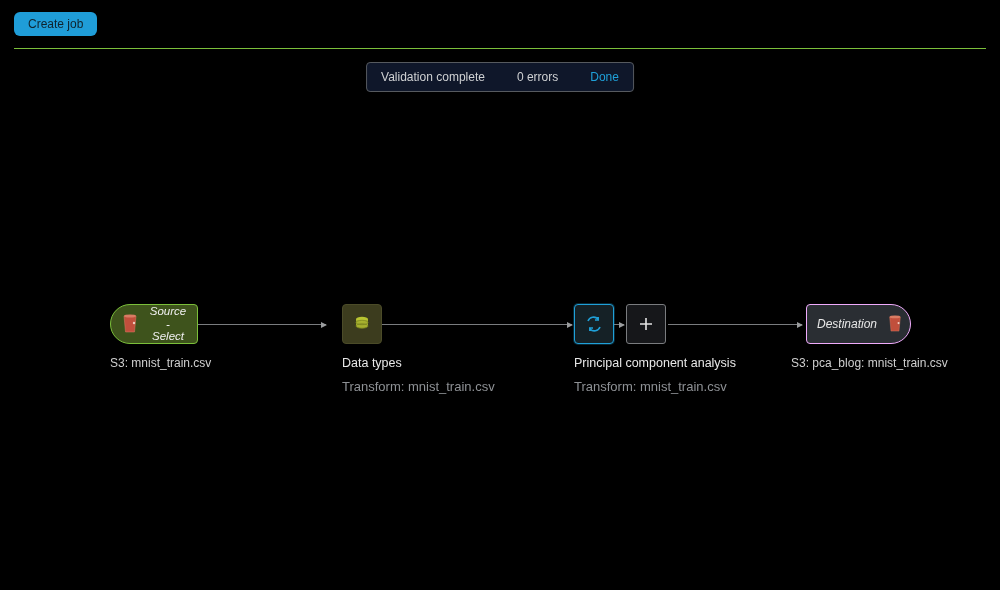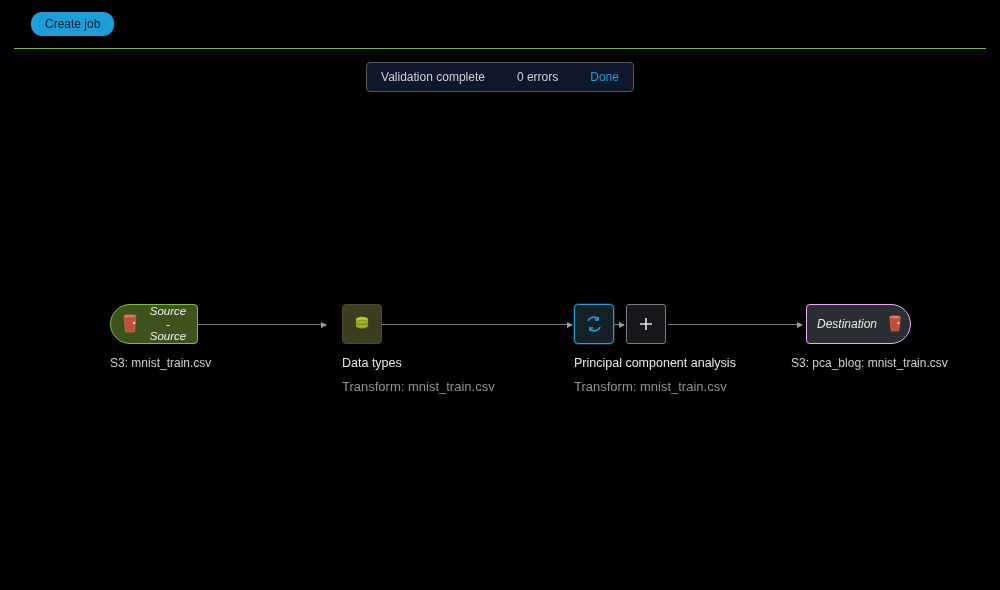--- a/index.html
+++ b/index.html
@@ -2,21 +2,21 @@
 <html><head>
   <meta charset="utf-8">
   <style>
     * { box-sizing: border-box; margin: 0; padding: 0; }
     html, body { width: 1000px; height: 590px; background: #000; color: #d5d5d5; font-family: "Amazon Ember", "Helvetica Neue", Arial, sans-serif; overflow: hidden; }
     body { padding-left: 14px; padding-right: 14px; }
 
     .top-bar { display: flex; align-items: center; justify-content: space-between; padding-top: 12px; padding-bottom: 12px; }
     .title-block h1 { font-size: 19px; font-weight: 400; color: #efefef; letter-spacing: 0.2px; }
     .title-block p { font-size: 11.5px; color: #c8c8c8; margin-top: 6px; }
-    .create-job { background: #1f9dd8; color: #10232d; border: none; padding: 5px 14px; font-size: 12px; border-radius: 11px; font-weight: 500; cursor: pointer; margin-left: 17px; }
+    .create-job { background: #1f9dd8; color: #10232d; border: none; padding: 5px 14px; font-size: 12px; border-radius: 6px; font-weight: 500; cursor: pointer; }
 
     .canvas-wrap { border-top: 1px solid #7bbf3a; background: #000; height: 520px; position: relative; overflow: hidden; }
 
     .status-pill { position: absolute; top: 13px; left: 50%; transform: translateX(-50%);
       background: #0f172a; border: 1px solid #565a5f; border-radius: 4px; padding: 7px 14px;
       display: flex; align-items: center; gap: 32px; font-size: 12px; color: #cfd1d3; }
     .status-pill .done { color: #1fa0d8; cursor: pointer; }
 
     .flow { position: absolute; top: 255px; left: 82px; right: 40px; height: 200px; }
 
@@ -67,21 +67,21 @@
     <div class="box source" style="left:14px;">
       <span class="s3-icon">
         <svg width="18" height="20" viewBox="0 0 18 20">
           <path d="M3 2 L15 2 L13.5 18 L4.5 18 Z" fill="#c14f3c" stroke="#d97c64" stroke-width="0.5"></path>
           <ellipse cx="9" cy="2" rx="6" ry="1.6" fill="#d97c64"></ellipse>
           <circle cx="13" cy="9" r="1.2" fill="#f0ccc0"></circle>
         </svg>
       </span>
       <span class="txt">
         <span>Source -</span><br>
-        <span>Source</span>
+        <span>Select</span>
       </span>
     </div>
     <div class="node-lbl" style="left:14px; top:52px;">
       <div>S3: mnist_train.csv</div>
     </div>
 
     <div class="box types" style="left:246px;">
       <span class="db-icon">
         <svg width="18" height="18" viewBox="0 0 18 18">
           <ellipse cx="9" cy="4" rx="6" ry="2.2" fill="#b8c431"></ellipse>

